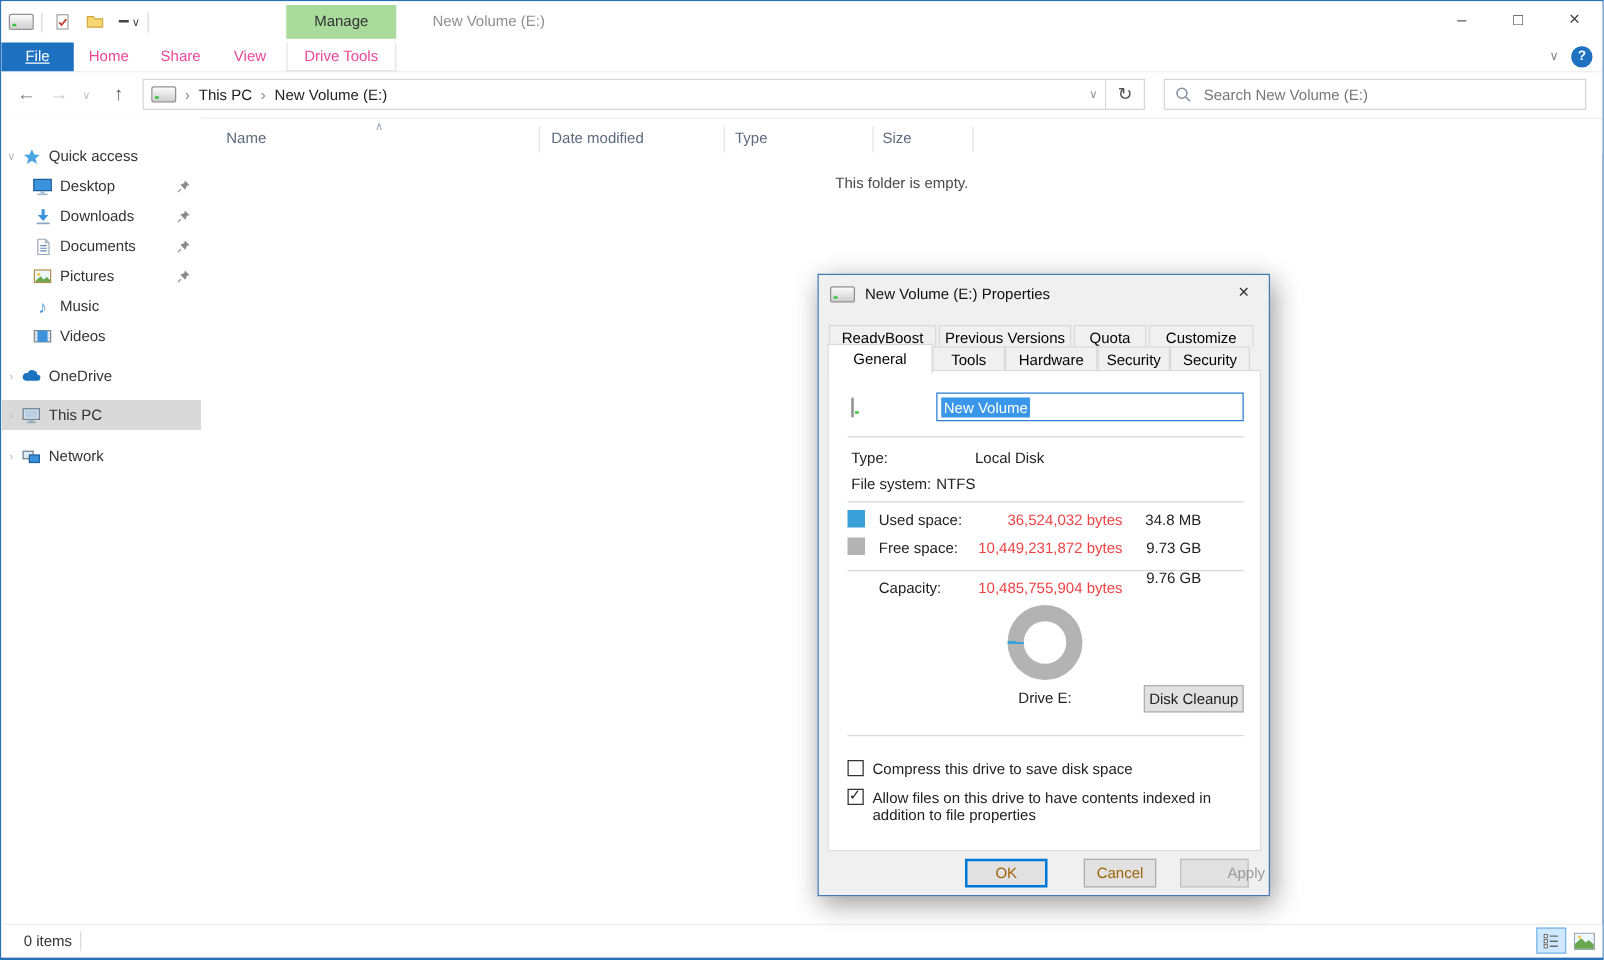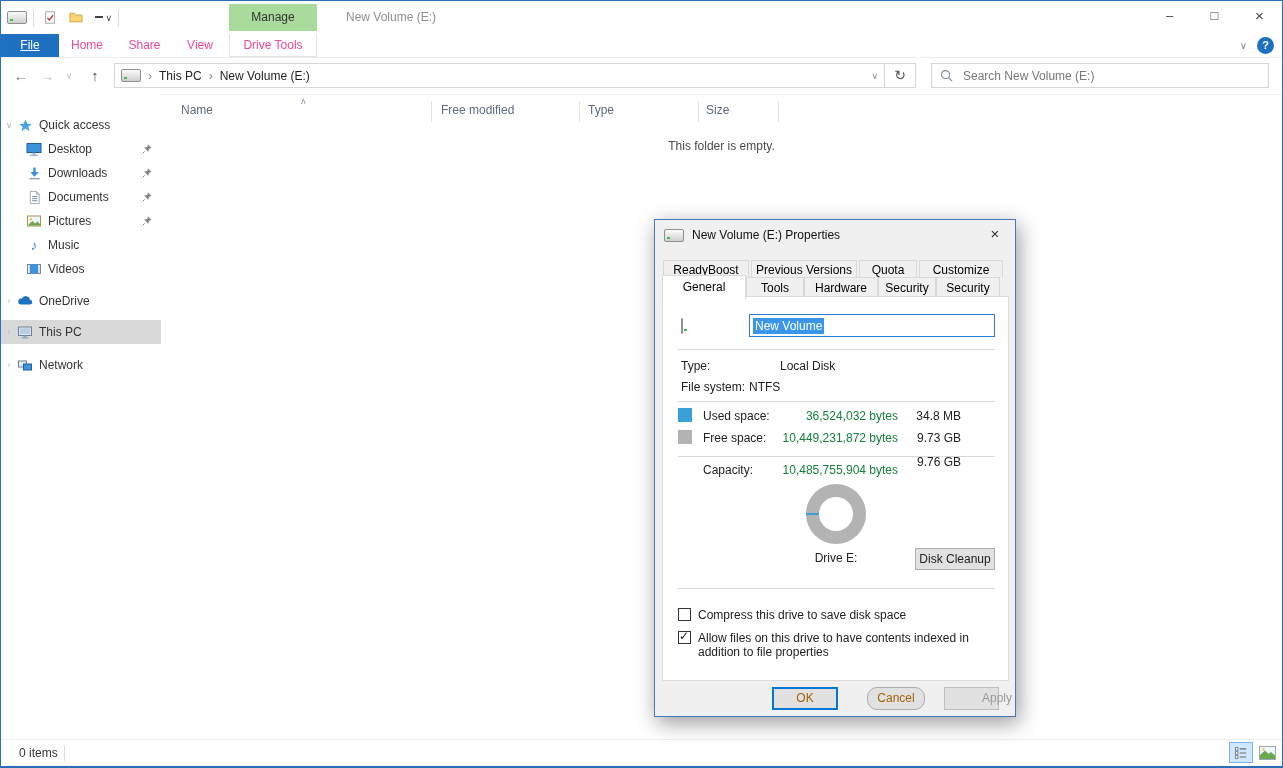--- a/index.html
+++ b/index.html
@@ -90,21 +90,21 @@
   .tabrow-front .dtab{line-height:20px;margin-right:0;}
   .dtab.active{background:#fff;border-bottom:none;position:relative;top:-2px;height:24px;line-height:22px;z-index:3;
                border-color:#d9d9d9;}
   .page{position:absolute;left:7px;top:76px;width:347px;height:385px;background:#fff;border:1px solid #dcdcdc;box-sizing:border-box;}
   .p-hr{position:absolute;left:15px;width:317px;height:1px;background:#d9d9d9;}
   .p-lbl{position:absolute;color:#222;}
   .volbox{position:absolute;left:86px;top:17px;width:246px;height:23px;border:1px solid #2a7fd4;box-sizing:border-box;
           background:#fff;display:flex;align-items:center;padding-left:3px;}
   .volbox .sel{background:#3a96e8;color:#fff;padding:1px 2px;}
   .legend{position:absolute;width:14px;height:14px;}
-  .bytes{position:absolute;left:90px;width:145px;text-align:right;color:#15803d;}
+  .bytes{position:absolute;left:90px;width:145px;text-align:right;color:#ef4444;}
   .sizecol{position:absolute;left:240px;width:58px;text-align:right;color:#222;}
   .donut{position:absolute;left:143px;top:187px;width:60px;height:60px;border-radius:50%;
          background:conic-gradient(#b3b3b3 0deg 267deg,#3aa0d8 267deg 272deg,#b3b3b3 272deg 360deg);}
   .donut::after{content:"";position:absolute;left:13px;top:13px;width:34px;height:34px;border-radius:50%;background:#fff;}
   .drive-e{position:absolute;left:133px;top:254px;width:80px;text-align:center;color:#222;}
   .cleanup-btn{position:absolute;left:252px;top:251px;width:80px;height:22px;box-sizing:border-box;
                background:#e1e1e1;border:1px solid #adadad;text-align:center;line-height:20px;color:#222;}
   .cb-box{position:absolute;left:15px;width:13px;height:13px;border:1px solid #333;background:#fff;box-sizing:border-box;}
   .cb-box .mark{position:absolute;left:0px;top:-3px;font-size:12px;color:#222;}
   .cb-lbl{position:absolute;left:35px;color:#222;}
@@ -308,21 +308,21 @@
           </svg>
       </span>
       <span class="lbl">Network</span>
     </div>
   </div>
 
   <div class="colheaders">
     <span class="colsort">∧</span>
     <span class="collbl" style="left:20px;">Name</span>
     <span class="colsep" style="left:270px;"></span>
-    <span class="collbl" style="left:280px;">Free modified</span>
+    <span class="collbl" style="left:280px;">Date modified</span>
     <span class="colsep" style="left:418px;"></span>
     <span class="collbl" style="left:427px;">Type</span>
     <span class="colsep" style="left:537px;"></span>
     <span class="collbl" style="left:545px;">Size</span>
     <span class="colsep" style="left:617px;"></span>
   </div>
   <div class="emptymsg">This folder is empty.</div>
 
   <div class="statusbar">
     <span class="status-count">0 items</span>
@@ -405,17 +405,17 @@
       <span class="cb-box" style="top:311px;"></span>
       <span class="cb-lbl" style="top:311px;">Compress this drive to save disk space</span>
 
       <span class="cb-box" style="top:334px;">
           <span class="mark">✓</span>
         </span>
       <span class="cb-lbl" style="top:334px;width:300px;">Allow files on this drive to have contents indexed in addition to file properties</span>
     </div>
 
     <div class="dlg-btn default" style="left:117px;width:66px;">OK</div>
-    <div class="dlg-btn" style="left:212px;width:58px;border-radius:10px;">Cancel</div>
+    <div class="dlg-btn" style="left:212px;width:58px;">Cancel</div>
     <div class="dlg-btn disabled" style="left:289px;width:55px;">Apply</div>
   </div>
 
 </div>
 
 </body></html>

